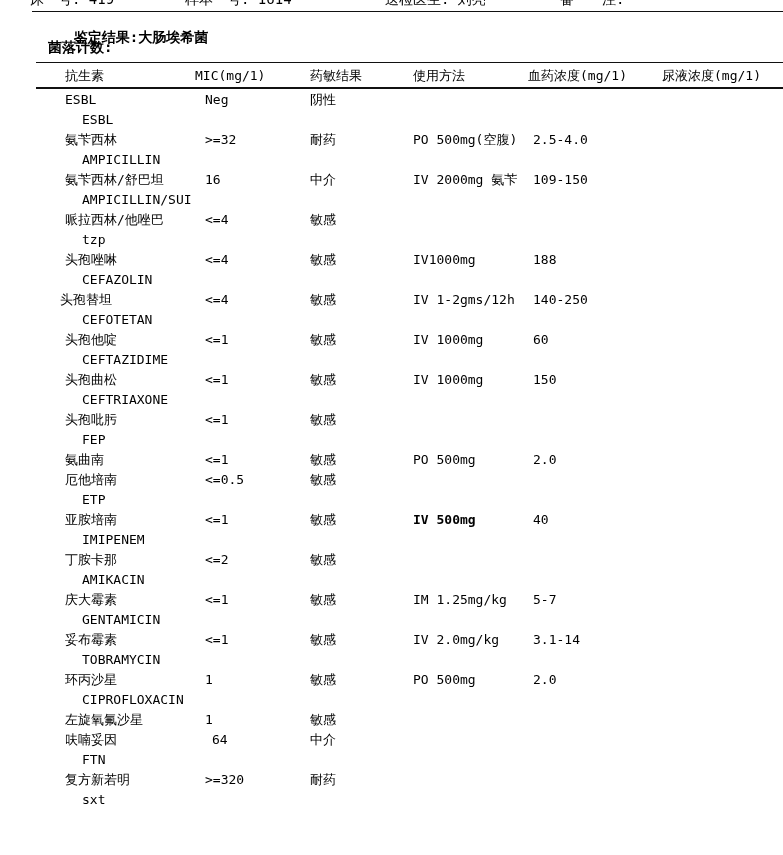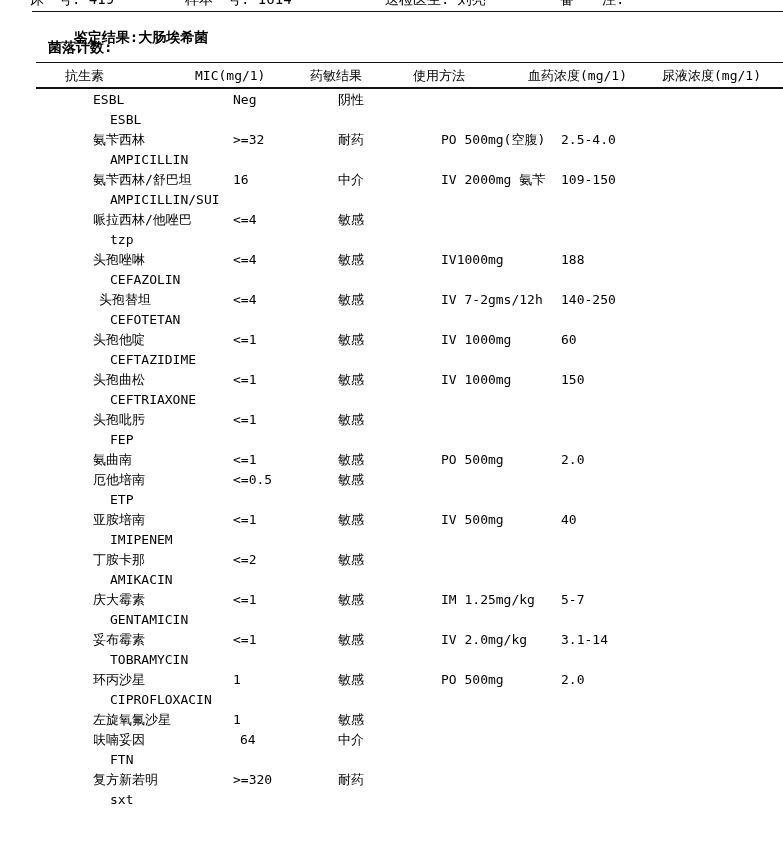--- a/index.html
+++ b/index.html
@@ -12,21 +12,21 @@
     font-size:13px;
     overflow:hidden;
   }
   .abs{position:absolute;white-space:pre;}
   .rule{position:absolute;background:#111;}
   #top-strip{position:absolute;left:0;top:0;width:783px;height:7px;overflow:hidden;}
   #top-strip .frag{position:absolute;top:-9px;font-size:14px;white-space:pre;}
   .section-title{font-weight:bold;font-size:14px;white-space:pre;}
   .hdr-row{position:absolute;left:0;top:66px;width:764px;height:20px;line-height:20px;}
   .hdr-row .cell{position:absolute;white-space:pre;}
-  #table-body{position:absolute;left:0;top:90px;width:663px;margin-left:28px;}
+  #table-body{position:absolute;left:0;top:90px;width:663px;}
   .row-line{position:relative;height:20px;line-height:20px;}
   .row-line .cell{position:absolute;top:0;white-space:pre;}
 </style>
 </head>
 <body>
 
 <div id="page">
 
   <div id="top-strip">
     <span class="frag" style="left:30px">床　号: 419</span>
@@ -117,24 +117,24 @@
           <span class="cell" style="left: 413px;">IV1000mg</span>
           <span class="cell" style="left: 533px;">188</span>
           <span class="cell" style="left: 670px;"></span>
         </div>
         <div class="row-line">
           <span class="cell" style="left: 82px;">CEFAZOLIN</span>
         </div>
       </div>
       <div>
         <div class="row-line">
-          <span class="cell" style="left: 71px; text-align: right;">头孢替坦</span>
+          <span class="cell" style="left: 60px; text-align: right;">头孢替坦</span>
           <span class="cell" style="left: 205px;">&lt;=4</span>
           <span class="cell" style="left: 310px;">敏感</span>
-          <span class="cell" style="left: 413px;">IV 7-2gms/12h</span>
+          <span class="cell" style="left: 413px;">IV 1-2gms/12h</span>
           <span class="cell" style="left: 533px;">140-250</span>
           <span class="cell" style="left: 670px;"></span>
         </div>
         <div class="row-line">
           <span class="cell" style="left: 82px;">CEFOTETAN</span>
         </div>
       </div>
       <div>
         <div class="row-line">
           <span class="cell" style="left: 65px;">头孢他啶</span>
@@ -195,21 +195,21 @@
         </div>
         <div class="row-line">
           <span class="cell" style="left: 82px;">ETP</span>
         </div>
       </div>
       <div>
         <div class="row-line">
           <span class="cell" style="left: 65px;">亚胺培南</span>
           <span class="cell" style="left: 205px;">&lt;=1</span>
           <span class="cell" style="left: 310px;">敏感</span>
-          <span class="cell" style="left: 413px;">IV 500mg</span>
+          <span class="cell" style="left: 413px; font-weight: bold;">IV 500mg</span>
           <span class="cell" style="left: 533px;">40</span>
           <span class="cell" style="left: 670px;"></span>
         </div>
         <div class="row-line">
           <span class="cell" style="left: 82px;">IMIPENEM</span>
         </div>
       </div>
       <div>
         <div class="row-line">
           <span class="cell" style="left: 65px;">丁胺卡那</span>

